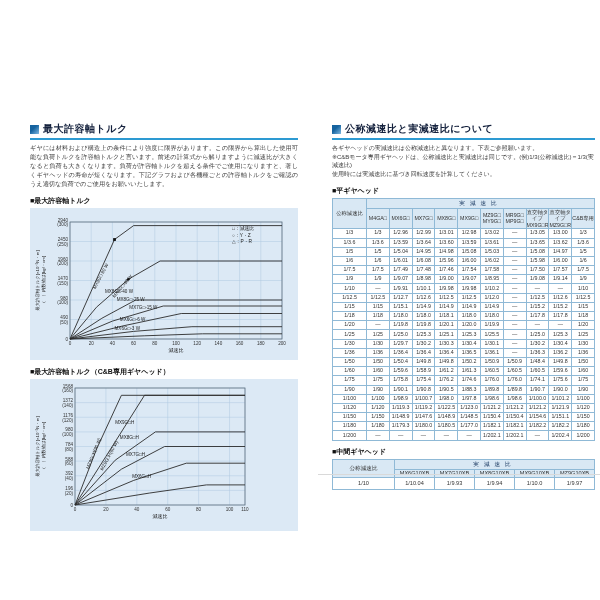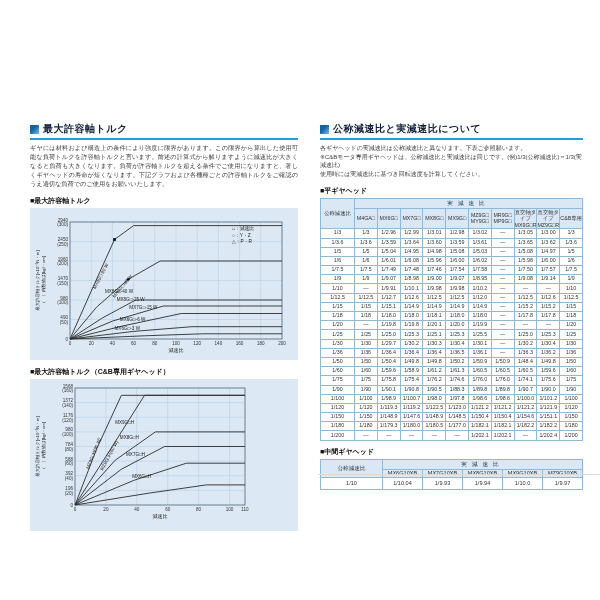--- a/index.html
+++ b/index.html
@@ -1,20 +1,20 @@
 <!DOCTYPE html>
 <html><head>
 <meta charset="utf-8">
 <style>
   html,body{margin:0;padding:0;background:#fff;}
   #page{position:relative;width:600px;height:600px;background:#ffffff;overflow:hidden;
         font-family:"Liberation Sans","DejaVu Sans",sans-serif;color:#333;}
   .col{position:absolute;top:122px;}
   #col-left{left:30px;width:268px;}
-  #col-right{left:320px;width:263px;}
+  #col-right{left:332px;width:263px;}
   .sec-head{display:flex;align-items:center;gap:4px;border-bottom:2px solid #2d9ad2;padding-bottom:2px;}
   .sec-sq{width:9px;height:9px;background:linear-gradient(135deg,#15639f 40%,#7fb9e2);flex:0 0 auto;}
   .sec-title{font-size:10px;font-weight:bold;color:#14213d;letter-spacing:.5px;white-space:nowrap;}
   .para{font-size:6.2px;line-height:1.44;color:#3c3c3c;text-align:justify;margin-top:4px;}
   .para.pre{white-space:pre-line;text-align:left;font-size:6px;}
   .subhead{font-size:7px;font-weight:bold;color:#111;margin:7px 0 2px 0;white-space:nowrap;}
   .chart-panel{background:#dce9f5;width:268px;}
   svg{display:block;}
   table.dt{border-collapse:collapse;table-layout:fixed;width:263px;margin-top:2px;}
   table.dt th,table.dt td{border:0.5px solid #8fb9d6;text-align:center;color:#333;

